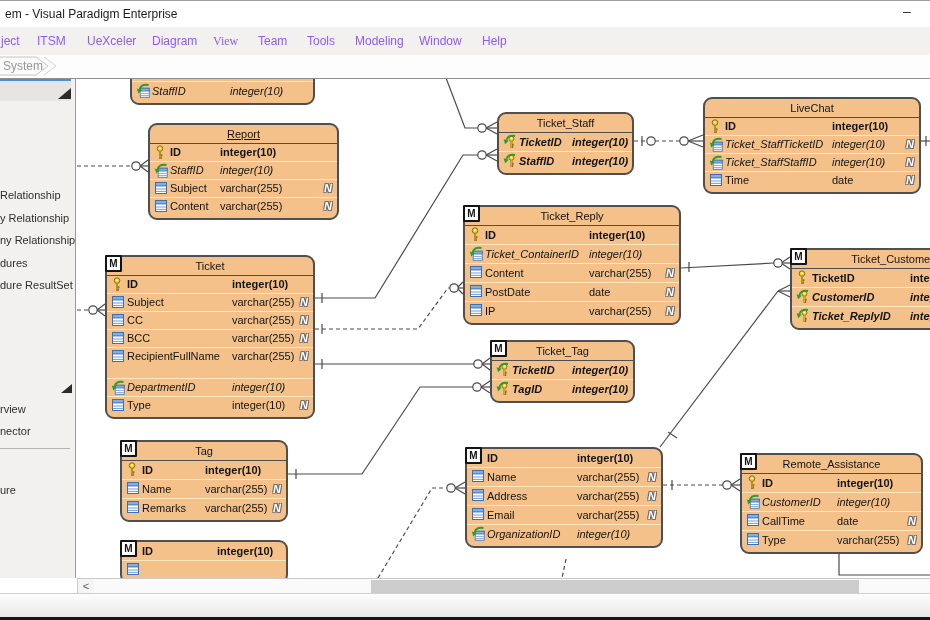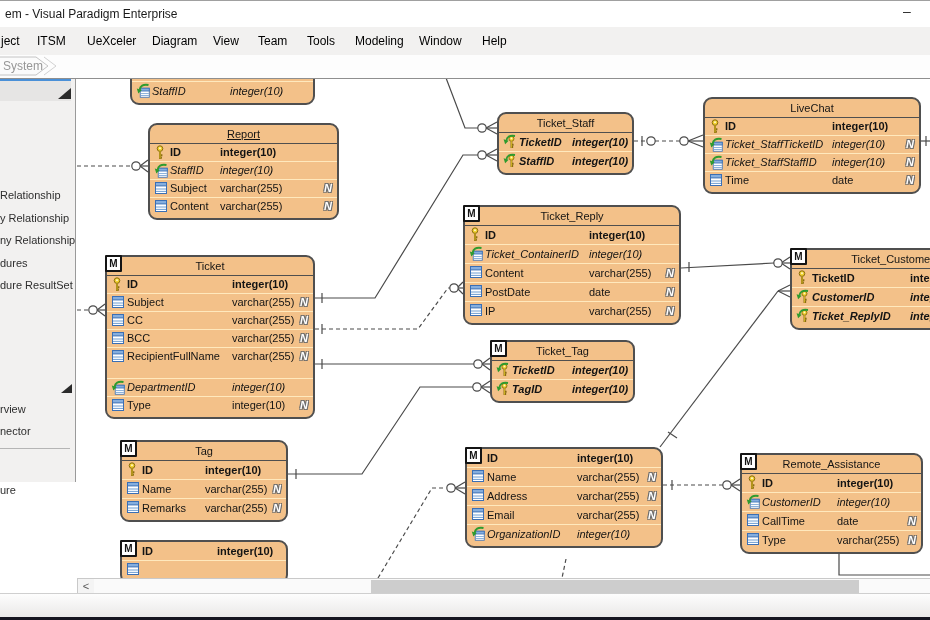--- a/index.html
+++ b/index.html
@@ -4,27 +4,27 @@
 <style>
   html,body{margin:0;padding:0;background:#888;}
   .screen{position:relative;width:930px;height:620px;overflow:hidden;background:#fff;
           font-family:"Liberation Sans",sans-serif;-webkit-font-smoothing:antialiased;}
   
   .titlebar{position:absolute;left:0;top:0;width:930px;height:27px;background:#fff;z-index:10;
             border-top:1px solid #a0a0a0;}
   .titlebar .title{position:absolute;left:5px;top:6px;font-size:12px;color:#1a1a1a;}
   .titlebar .min{position:absolute;left:903px;top:2px;font-size:14px;color:#333;cursor:default;}
   .menubar{position:absolute;left:0;top:27px;width:930px;height:28px;background:#f2f1f0;z-index:10;}
-  .menu-item{position:absolute;top:7px;font-size:12px;color:#000000;white-space:nowrap;cursor:default;}
+  .menu-item{position:absolute;top:7px;font-size:12px;color:#8b5cf6;white-space:nowrap;cursor:default;}
   .crumbbar{position:absolute;left:0;top:55px;width:930px;height:23px;background:#fdfdfd;z-index:10;
             border-bottom:1px solid #8f8f8f;}
   .crumb-shape{position:absolute;left:0;top:0;}
   .crumb-label{position:absolute;left:3px;top:4px;font-size:12px;color:#979797;}
   
-  .sidebar{position:absolute;left:0;top:78px;width:75px;height:404px;background:#f2f1f0;z-index:6;
+  .sidebar{position:absolute;left:0;top:78px;width:75px;height:500px;background:#f2f1f0;z-index:6;
            border-right:1px solid #9a9a9a;}
   .pal-selected{position:absolute;left:0;top:0;width:71px;height:20px;background:#e6e5e4;
                 border-top:3px solid #4a90d8;}
   .pal-tri{position:absolute;width:0;height:0;border-left:13px solid transparent;border-bottom:11px solid #2b2b2b;}
   .pal-item{position:absolute;left:0;font-size:11px;color:#2e2e2e;white-space:nowrap;cursor:default;}
   .pal-divider{position:absolute;left:0;top:370px;width:70px;border-top:1px solid #b5b5b5;}
   
   .hscroll{position:absolute;left:77px;top:578px;width:853px;height:15px;background:#fafafa;z-index:7;
            border-top:1px solid #c9c9c9;border-left:1px solid #c9c9c9;}
   .hscroll .arrow{position:absolute;left:0;top:0;width:16px;height:14px;background:#f4f4f4;color:#555;
@@ -718,21 +718,21 @@
   <div class="titlebar">
     <span class="title">em - Visual Paradigm Enterprise</span>
     <span class="min">–</span>
   </div>
 
   <div class="menubar" id="menu-bar">
       <span class="menu-item" style="left: 1px;">ject</span>
       <span class="menu-item" style="left: 37px;">ITSM</span>
       <span class="menu-item" style="left: 87px;">UeXceler</span>
       <span class="menu-item" style="left: 152px;">Diagram</span>
-      <span class="menu-item" style="left: 213px;">View</span>
+      <span class="menu-item" style="left: 213px; font-family: Liberation Serif, serif;">View</span>
       <span class="menu-item" style="left: 258px;">Team</span>
       <span class="menu-item" style="left: 307px;">Tools</span>
       <span class="menu-item" style="left: 355px;">Modeling</span>
       <span class="menu-item" style="left: 419px;">Window</span>
       <span class="menu-item" style="left: 482px;">Help</span>
     </div>
 
   <div class="crumbbar">
     <svg class="crumb-shape" width="70" height="22">
       <path d="M-2,2 H36 L48,11 36,20 H-2 Z" fill="#fbfbfb" stroke="#c4c4c4"></path>

